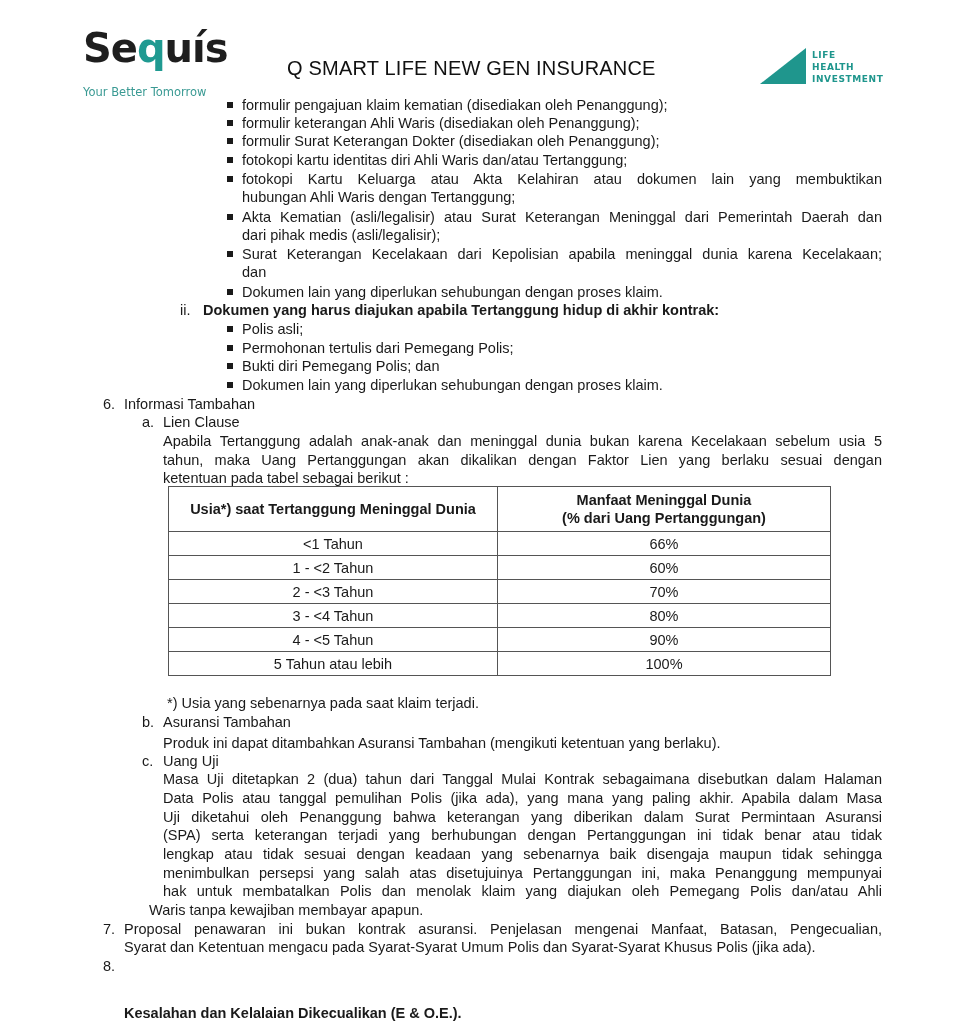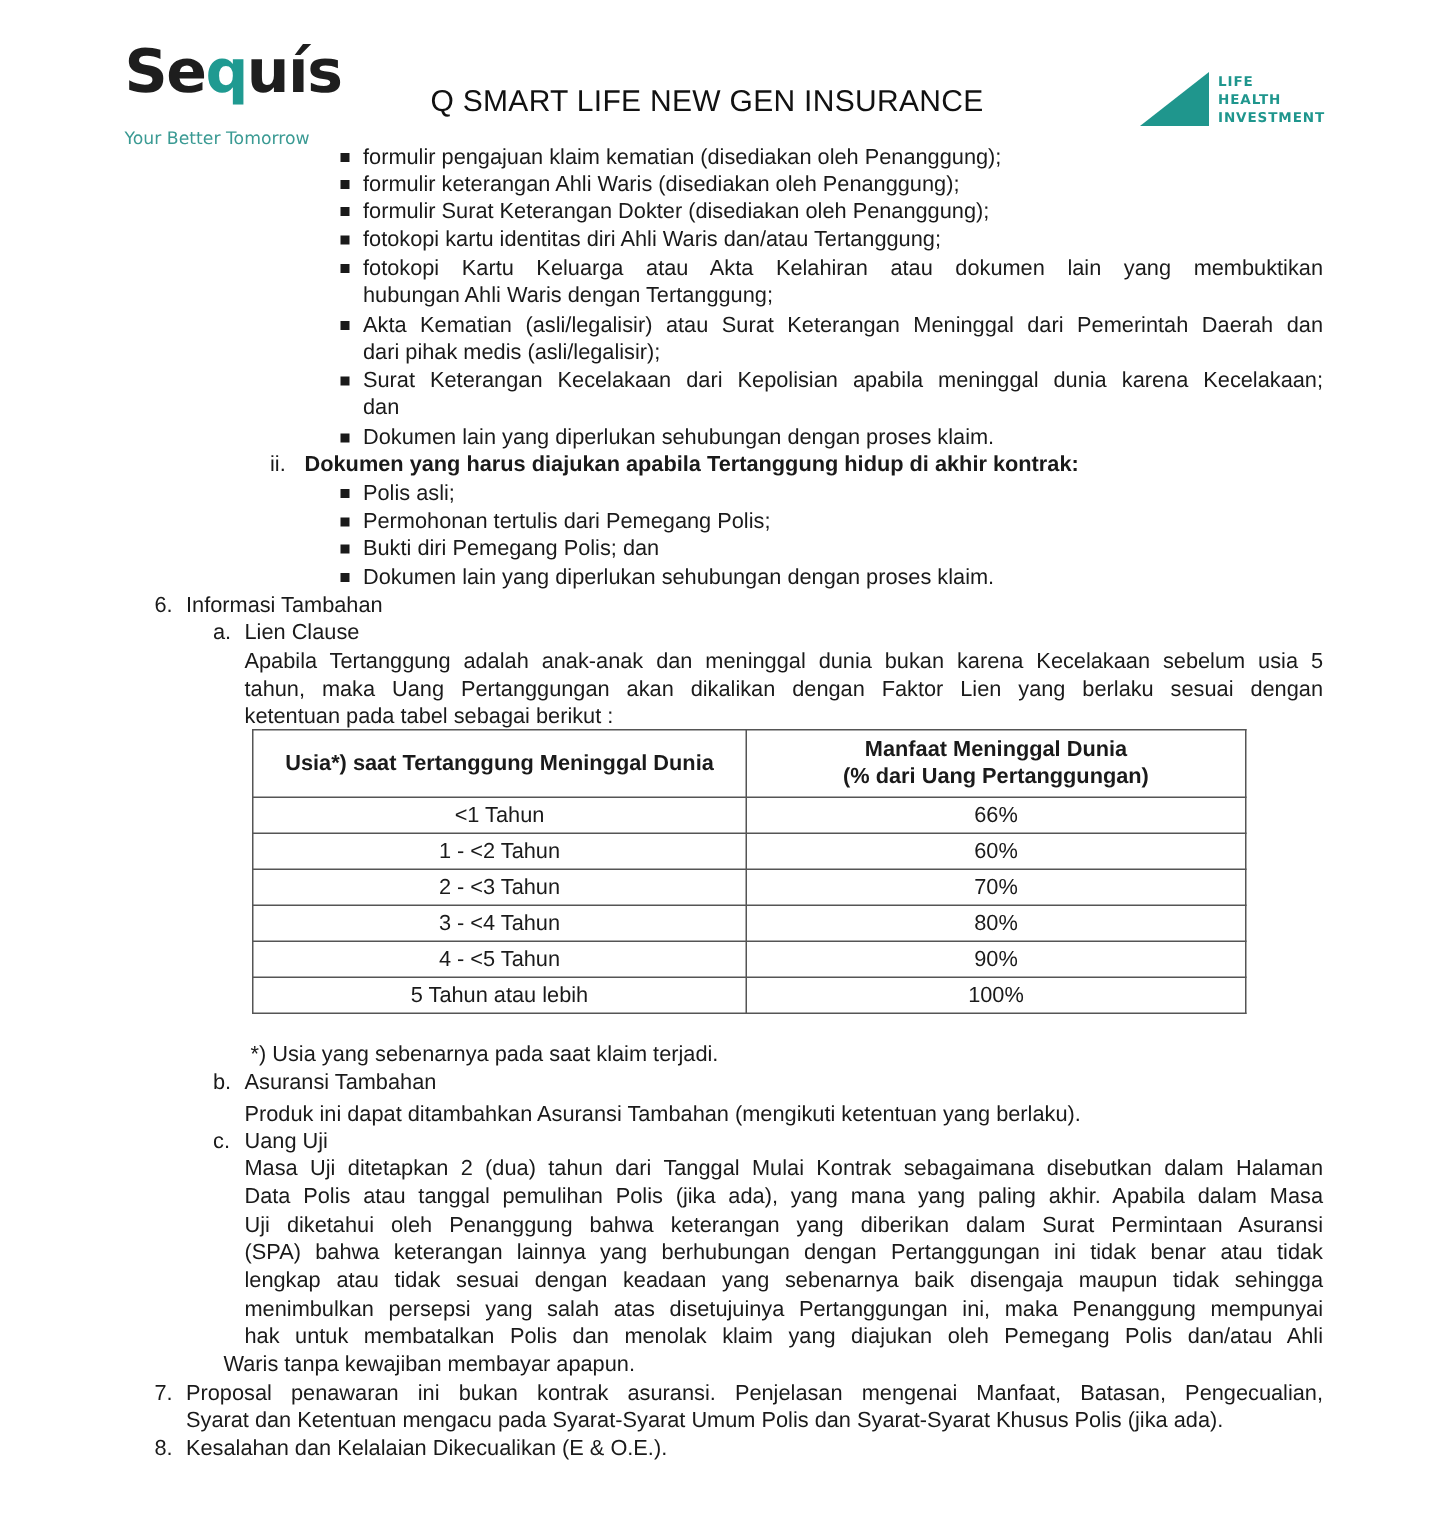--- a/index.html
+++ b/index.html
@@ -133,25 +133,25 @@
 
   <div class="line" style="left:142px;top:713px;">b.</div>
   <div class="line" style="left:163px;top:713px;">Asuransi Tambahan</div>
   <div class="line" style="left:163px;top:734px;">Produk ini dapat ditambahkan Asuransi Tambahan (mengikuti ketentuan yang berlaku).</div>
 
   <div class="line" style="left:142px;top:752px;">c.</div>
   <div class="line" style="left:163px;top:752px;">Uang Uji</div>
   <div class="line just" style="left:163px;top:770px;width:719px;">Masa Uji ditetapkan 2 (dua) tahun dari Tanggal Mulai Kontrak sebagaimana disebutkan dalam Halaman</div>
   <div class="line just" style="left:163px;top:789px;width:719px;">Data Polis atau tanggal pemulihan Polis (jika ada), yang mana yang paling akhir. Apabila dalam Masa</div>
   <div class="line just" style="left:163px;top:808px;width:719px;">Uji diketahui oleh Penanggung bahwa keterangan yang diberikan dalam Surat Permintaan Asuransi</div>
-  <div class="line just" style="left:163px;top:826px;width:719px;">(SPA) bahwa keterangan lainnya yang berhubungan dengan Pertanggungan ini tidak benar atau tidak</div>
+  <div class="line just" style="left:163px;top:826px;width:719px;">(SPA) serta keterangan terjadi yang berhubungan dengan Pertanggungan ini tidak benar atau tidak</div>
   <div class="line just" style="left:163px;top:845px;width:719px;">lengkap atau tidak sesuai dengan keadaan yang sebenarnya baik disengaja maupun tidak sehingga</div>
   <div class="line just" style="left:163px;top:864px;width:719px;">menimbulkan persepsi yang salah atas disetujuinya Pertanggungan ini, maka Penanggung mempunyai</div>
   <div class="line just" style="left:163px;top:882px;width:719px;">hak untuk membatalkan Polis dan menolak klaim yang diajukan oleh Pemegang Polis dan/atau Ahli</div>
   <div class="line" style="left:149px;top:901px;">Waris tanpa kewajiban membayar apapun.</div>
 
   <div class="line" style="left:103px;top:920px;">7.</div>
   <div class="line just" style="left:124px;top:920px;width:758px;">Proposal penawaran ini bukan kontrak asuransi. Penjelasan mengenai Manfaat, Batasan, Pengecualian,</div>
   <div class="line" style="left:124px;top:938px;">Syarat dan Ketentuan mengacu pada Syarat-Syarat Umum Polis dan Syarat-Syarat Khusus Polis (jika ada).</div>
 
   <div class="line" style="left:103px;top:957px;">8.</div>
-  <div class="line" style="left:124px;top:957px;">Kesalahan dan Kelalaian Dikecualikan (E &amp; O.E.).</div>
+  <div class="line" style="left:124px;top:1004px;font-weight:bold;">Kesalahan dan Kelalaian Dikecualikan (E &amp; O.E.).</div>
 </div>
 
 </body></html>

